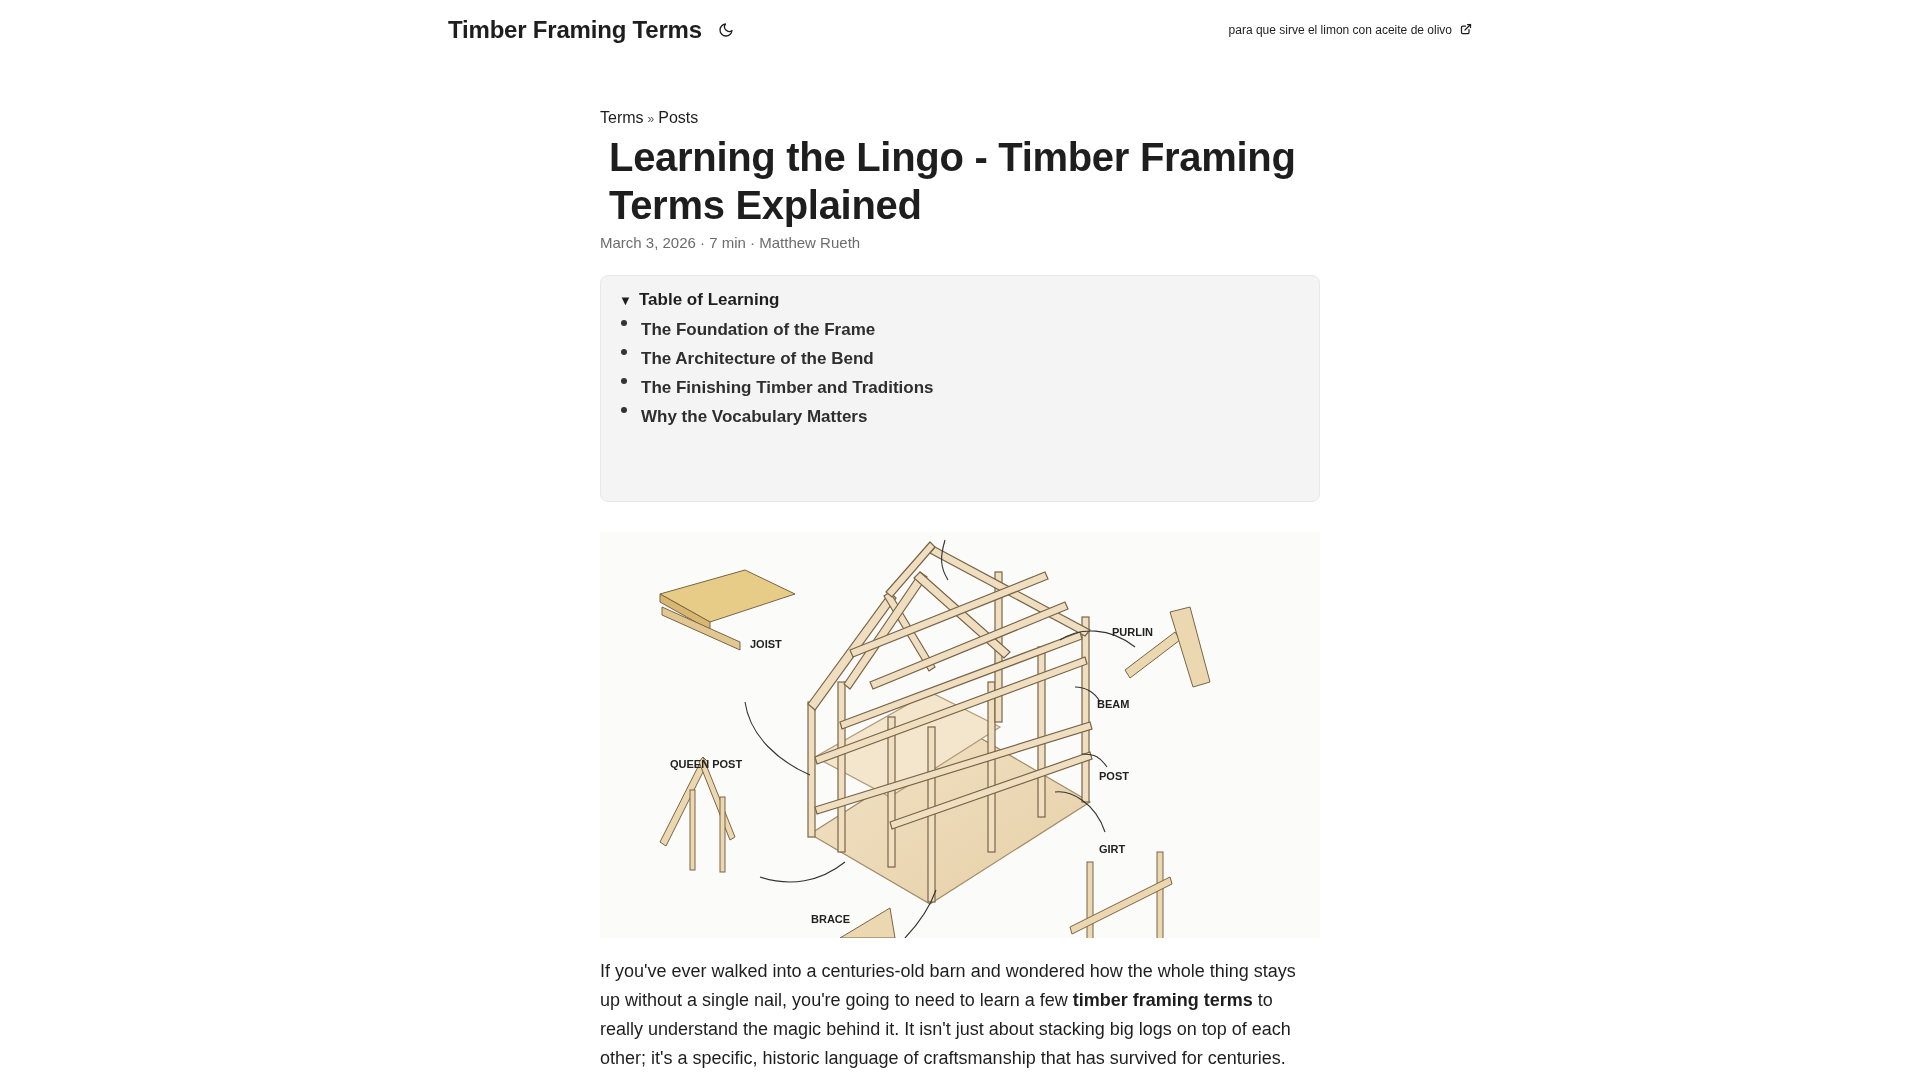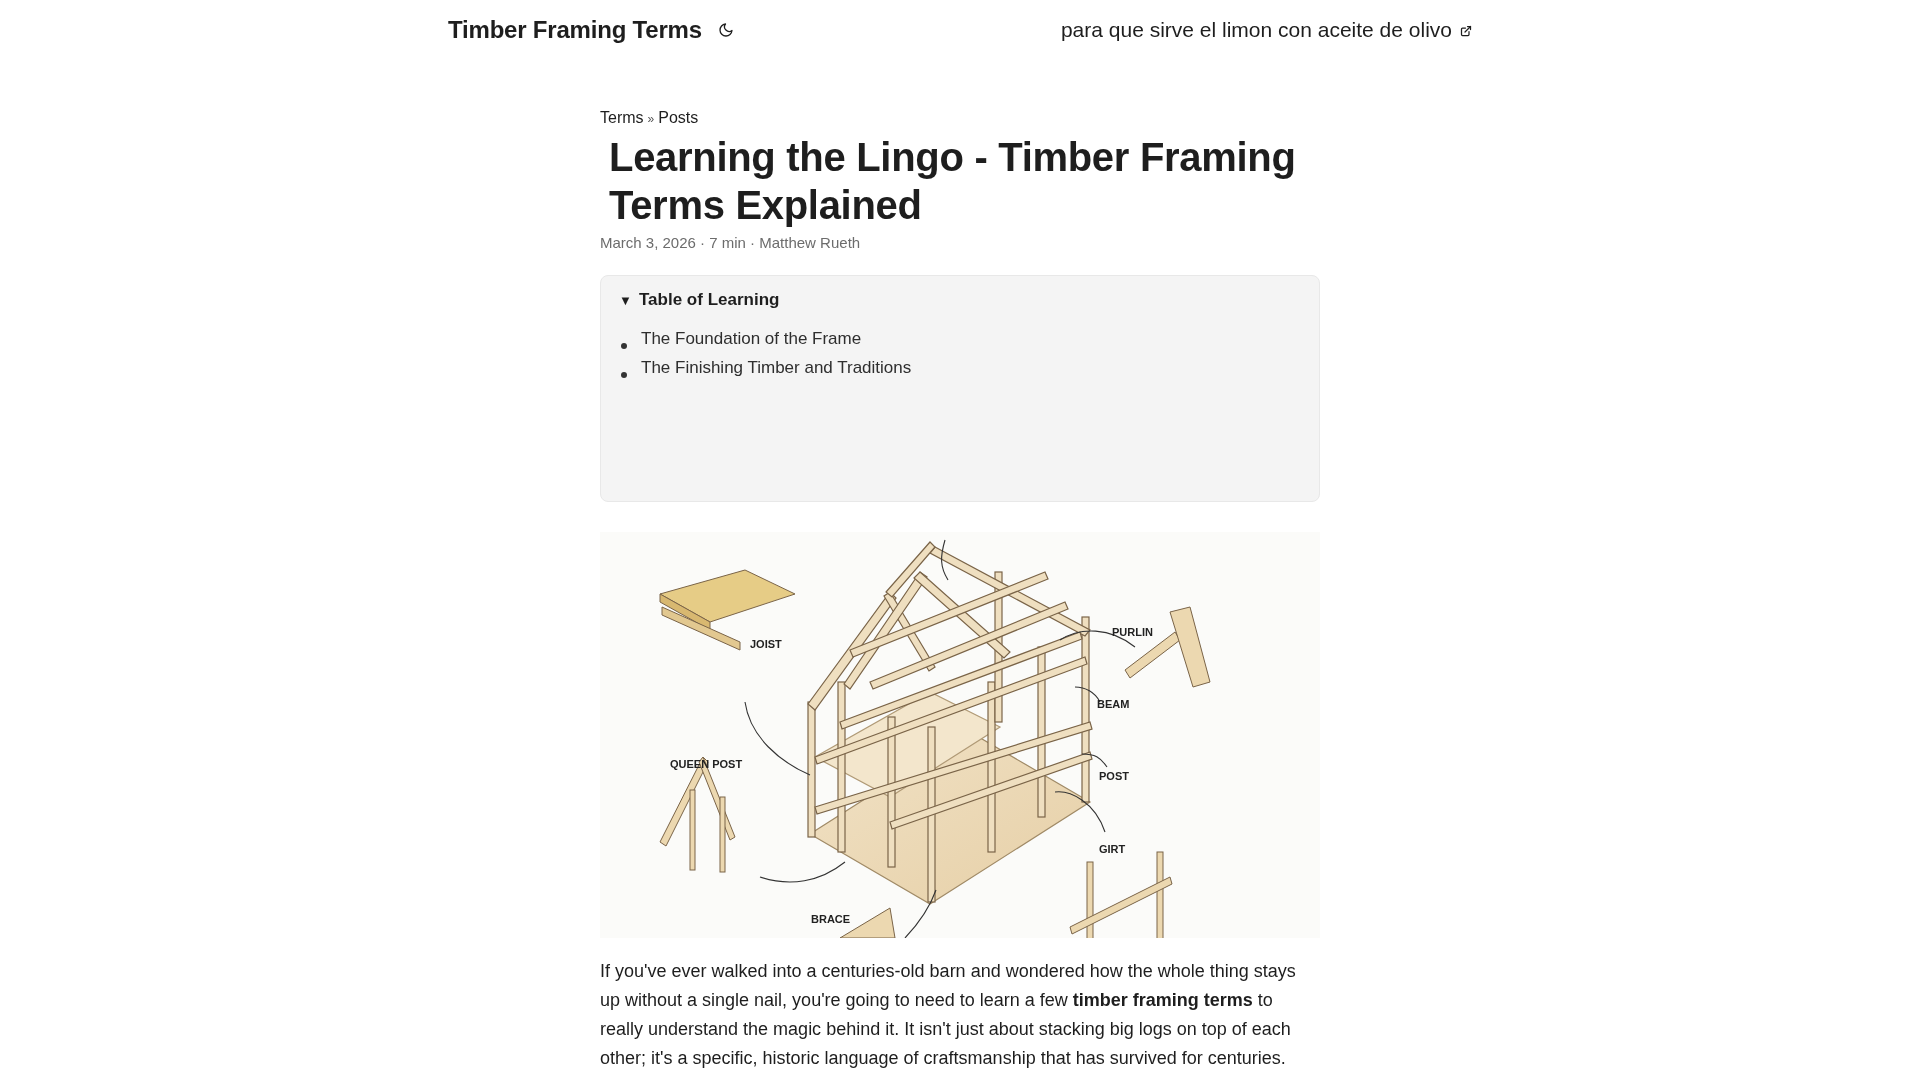--- a/index.html
+++ b/index.html
@@ -3,34 +3,34 @@
 <meta charset="utf-8">
 <style>
   * { box-sizing: border-box; margin: 0; padding: 0; }
   html, body { width: 1920px; height: 1080px; overflow: hidden; background: #ffffff; }
   body { font-family: "Liberation Sans", "DejaVu Sans", sans-serif; color: #1e1e1e; position: relative; }
 
   .header { position: absolute; left: 448px; top: 0; width: 1024px; height: 60px; display: flex; align-items: center; justify-content: space-between; }
   .logo-wrap { display: flex; align-items: center; gap: 14px; }
   .logo { font-size: 24px; font-weight: 700; color: #1e1e1e; text-decoration: none; letter-spacing: -0.2px; }
   .theme-toggle { width: 20px; height: 20px; display: flex; align-items: center; justify-content: center; cursor: pointer; }
-  .ext-link { display: flex; align-items: center; gap: 8px; font-size: 21px; color: #1e1e1e; text-decoration: none; }
+  .ext-link { display: flex; align-items: center; gap: 8px; font-size: 12px; color: #1e1e1e; text-decoration: none; }
 
   .main { position: absolute; left: 600px; top: 0; width: 720px; }
   .breadcrumb { position: absolute; top: 109px; left: 0; font-size: 16px; color: #1e1e1e; white-space: nowrap; }
   .breadcrumb a { color: #1e1e1e; text-decoration: none; }
   .breadcrumb .sep { font-size: 12px; color: #555; margin: 0 4px; }
   .post-title { position: absolute; top: 133px; left: 0; width: 720px; font-size: 40px; line-height: 48px; font-weight: 700; color: #1e1e1e; letter-spacing: -0.3px; margin-left: 9px; }
   .post-meta { position: absolute; top: 234px; left: 0; font-size: 15px; color: #6c6c6c; white-space: nowrap; }
 
   .toc { position: absolute; top: 275px; left: 0; width: 720px; height: 227px; background: #f4f4f4; border: 1px solid #e8e8e8; border-radius: 8px; padding: 10px 18px; }
   .toc-summary { display: flex; align-items: center; gap: 6px; font-size: 17px; font-weight: 700; color: #1e1e1e; height: 24px; margin-top: 2px; cursor: pointer; }
   .toc-summary .tri { font-size: 13px; width: 14px; }
   .toc ul { list-style: none; margin-top: 8px; padding-left: 0; }
-  .toc li { display: flex; align-items: flex-end; height: 29px; font-size: 17px; color: #2e2e2e; }
+  .toc li { display: flex; align-items: flex-start; height: 29px; font-size: 17px; color: #2e2e2e; font-weight: bold; }
   .toc li .dot { width: 6px; height: 6px; border-radius: 50%; background: #333; margin: 0 14px 0 2px; flex-shrink: 0; }
   .toc li a { color: #2e2e2e; text-decoration: none; }
 
   .figure { position: absolute; top: 532px; left: 0; width: 720px; height: 406px; background: #fbfbf9; overflow: hidden; }
   .figure svg { display: block; }
 
   .body-text { position: absolute; top: 957px; left: 0; width: 720px; font-size: 18px; line-height: 29px; color: #1e1e1e; }
   .body-text b { font-weight: 700; }
 </style>
 </head>
@@ -77,21 +77,29 @@
       <span class="tri">▼</span>
       <span>Table of Learning</span>
     </div>
     <ul>
       <li>
           <span class="dot"></span>
           <a href="#">The Foundation of the Frame</a>
         </li>
       <li>
           <span class="dot"></span>
+          <a href="#">The Architecture of the Bend</a>
+        </li>
+      <li>
+          <span class="dot"></span>
           <a href="#">The Finishing Timber and Traditions</a>
+        </li>
+      <li>
+          <span class="dot"></span>
+          <a href="#">Why the Vocabulary Matters</a>
         </li>
     </ul>
   </div>
 
   <figure class="figure">
     <svg width="720" height="406" viewBox="0 0 720 406">
       <defs>
         <linearGradient id="floor" x1="0" y1="0" x2="1" y2="1">
           <stop offset="0" stop-color="#f1e2c6"></stop>
             <stop offset="1" stop-color="#e6cfa6"></stop>

